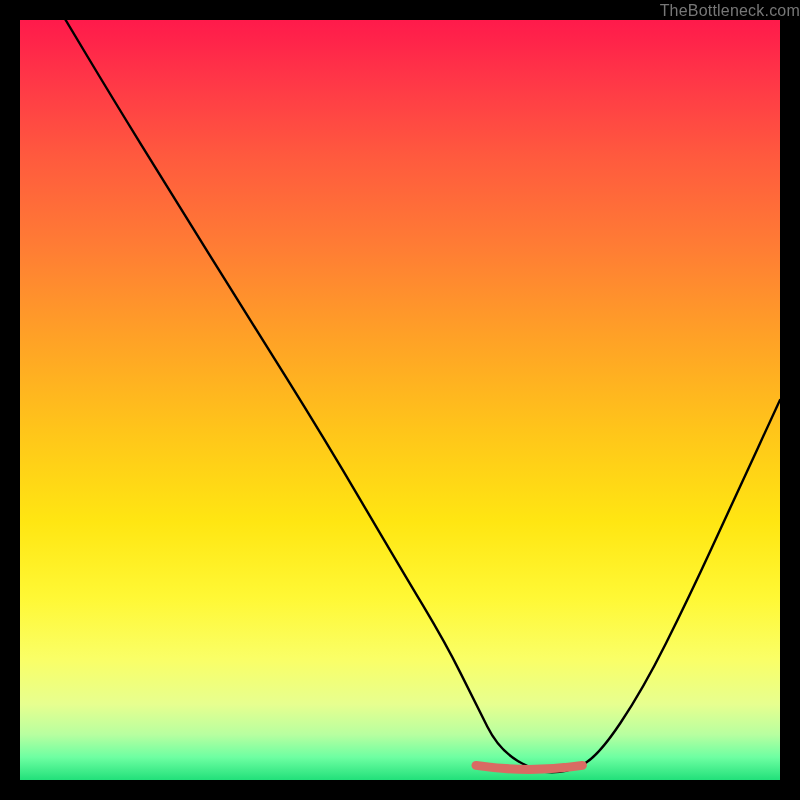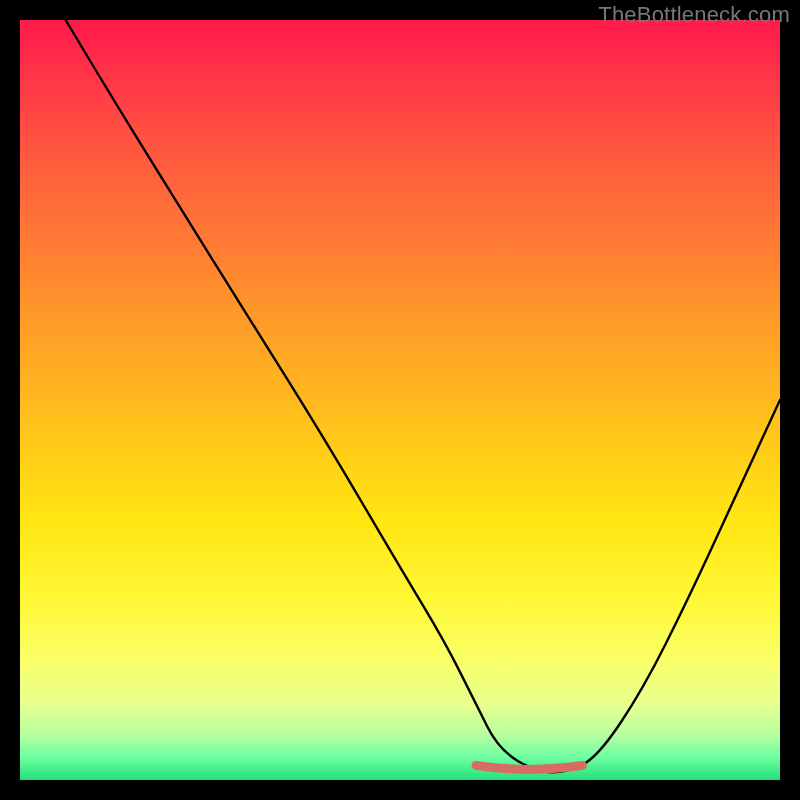--- a/index.html
+++ b/index.html
@@ -40,23 +40,23 @@
   .curve {
     position: absolute;
     inset: 0;
     width: 100%;
     height: 100%;
     pointer-events: none;
   }
   .watermark {
     position: absolute;
     top: 2px;
-    right: 10px;
+    right: 0;
     font-family: Arial, Helvetica, sans-serif;
-    font-size: 22px;
+    font-size: 16px;
     color: #777777;
     letter-spacing: 0.2px;
     user-select: none;
   }
 </style>
 </head>
 <body>
 
 <div class="stage">
   <div class="plot">

